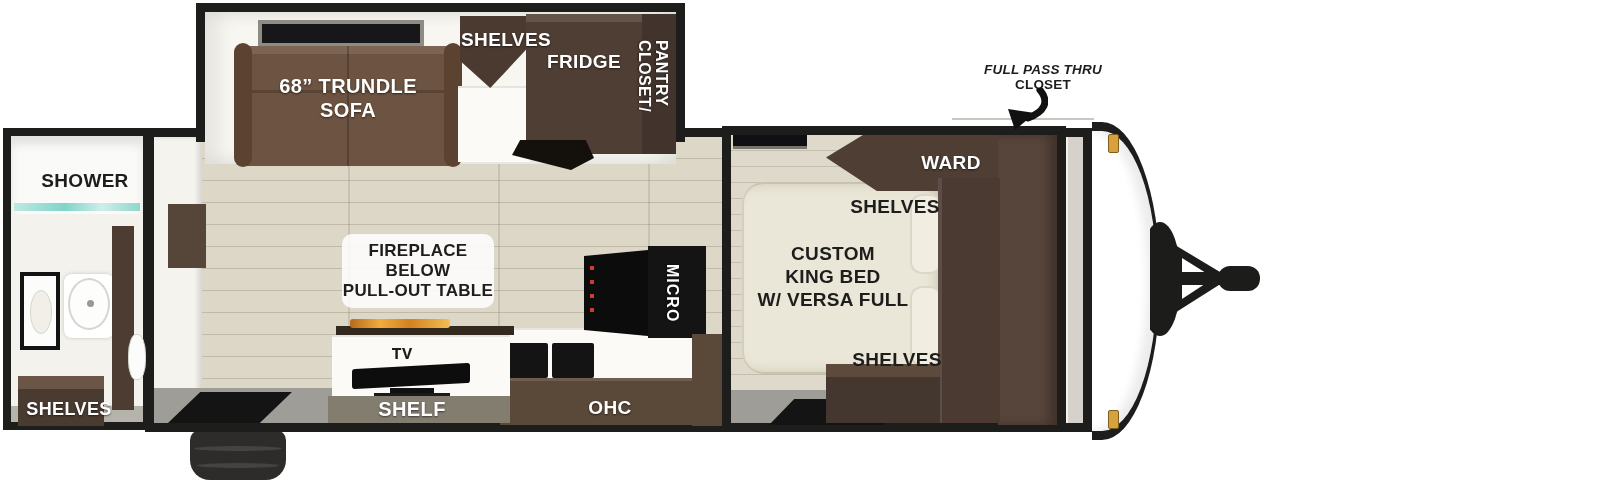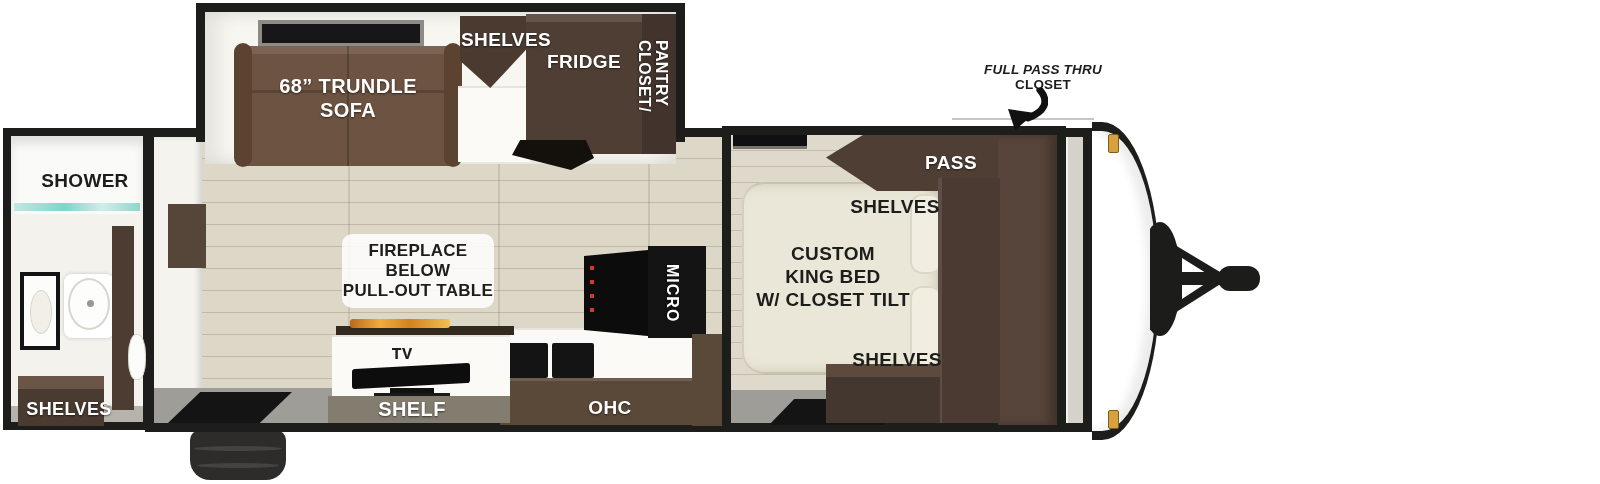--- a/index.html
+++ b/index.html
@@ -142,29 +142,29 @@
     <div class="abs grayband" style="left:0;top:255px;width:326px;height:33px;"></div>
     <div class="abs" style="left:38px;top:264px;width:140px;height:26px;background:#141414;clip-path:polygon(18% 0,100% 0,82% 100%,0 100%);"></div>
 
     <div class="abs" style="left:11px;top:47px;width:206px;height:192px;background:#ebe7d8;border-radius:22px;
                 box-shadow:inset -10px 0 14px rgba(120,115,90,.35), inset 0 0 0 2px #d6d2bf;"></div>
     <div class="abs" style="left:179px;top:59px;width:32px;height:80px;background:#f1eee1;border:2px solid #dcd8c6;border-radius:12px;box-sizing:border-box;"></div>
     <div class="abs" style="left:179px;top:151px;width:32px;height:80px;background:#f1eee1;border:2px solid #dcd8c6;border-radius:12px;box-sizing:border-box;"></div>
     <div class="lbl-b" style="left:16px;top:107px;width:172px;font-size:19px;line-height:23px;">
       <span style="display:block;">CUSTOM</span>
       <span style="display:block;">KING BED</span>
-      <span style="display:block;">W/ CLOSET TILT</span>
+      <span style="display:block;">W/ VERSA FULL</span>
     </div>
 
     <div class="abs" style="left:95px;top:0px;width:231px;height:56px;background:#4e3e34;clip-path:polygon(0 40%,16% 0,100% 0,100% 100%,22% 100%);"></div>
     <div class="abs" style="left:267px;top:0px;width:59px;height:290px;background:#57443a;box-shadow:inset -8px 0 10px rgba(0,0,0,.25);"></div>
     <div class="abs" style="left:207px;top:43px;width:62px;height:245px;background:#4a3a31;box-shadow:inset 4px 0 0 rgba(255,255,255,.10);"></div>
     <div class="abs" style="left:95px;top:229px;width:114px;height:59px;background:#44372f;box-shadow:inset 0 13px 0 #5d4a3d;"></div>
 
-    <div class="lbl" style="left:163px;top:18px;width:114px;font-size:19px;">PASS</div>
+    <div class="lbl" style="left:163px;top:18px;width:114px;font-size:19px;">WARD</div>
     <div class="lbl-b" style="left:100px;top:62px;width:128px;font-size:19px;">SHELVES</div>
     <div class="lbl-b" style="left:102px;top:215px;width:128px;font-size:19px;">SHELVES</div>
   </div>
 
   <div class="lbl-b" style="left:948px;top:62px;width:190px;font-size:13.5px;line-height:15px;letter-spacing:.2px;">
     <span style="display:block;font-style:italic;">FULL PASS THRU</span>
     <span style="display:block;">CLOSET</span>
   </div>
   <svg class="abs" style="left:998px;top:88px;" width="50" height="44" viewBox="0 0 50 44">
     <path d="M42,2 C52,14 46,24 30,30" fill="none" stroke="#111111" stroke-width="7" stroke-linecap="round"></path>

